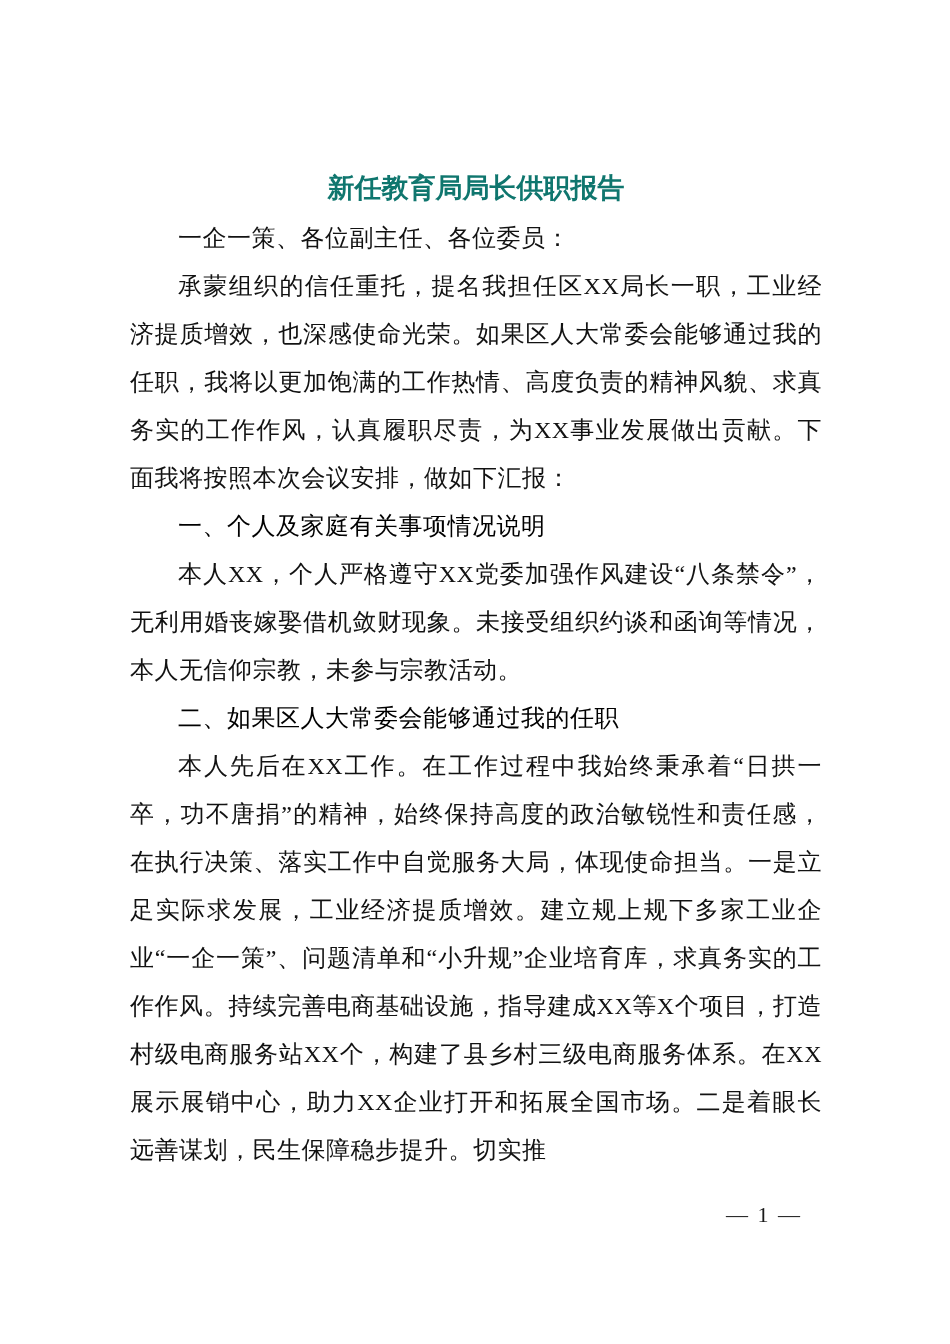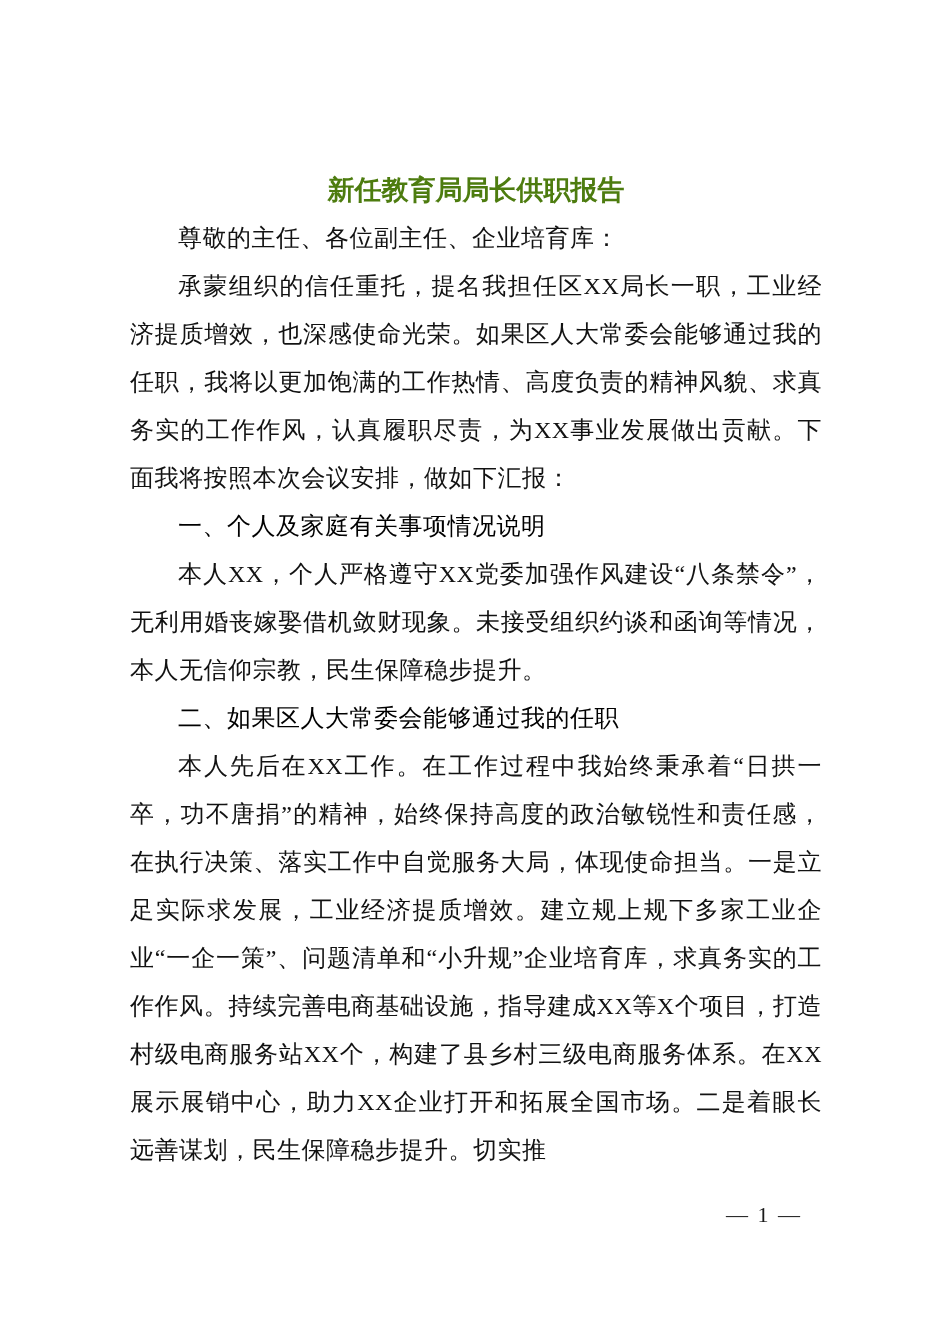--- a/index.html
+++ b/index.html
@@ -10,26 +10,26 @@
   .page {
     position: relative;
     width: 950px;
     height: 1344px;
     background: #ffffff;
     box-sizing: border-box;
     padding: 166px 128px 0 130px;
     overflow: hidden;
   }
   .doc-title {
-    font-family: Liberation Serif, serif;
+    font-family: Liberation Mono, monospace;
     font-weight: bold;
     font-size: 27px;
     line-height: 48px;
     text-align: center;
-    color: #4d7c0f;
+    color: #0f766e;
     margin: 0 0 0 0;
   }
   .para {
     font-family: "Liberation Serif", serif;
     font-size: 24px;
     line-height: 48px;
     text-align: justify;
     text-indent: 2em;
     color: #121212;
     margin: 0;
@@ -55,27 +55,27 @@
     letter-spacing: 2px;
   }
 </style>
 </head>
 <body>
 
 <div class="page">
 
   <h1 class="doc-title">新任教育局局长供职报告</h1>
 
-  <p class="para">尊敬的主任、各位副主任、企业培育库：</p>
+  <p class="para">一企一策、各位副主任、各位委员：</p>
 
   <p class="para">承蒙组织的信任重托，提名我担任区XX局长一职，工业经济提质增效，也深感使命光荣。如果区人大常委会能够通过我的任职，我将以更加饱满的工作热情、高度负责的精神风貌、求真务实的工作作风，认真履职尽责，为XX事业发展做出贡献。下面我将按照本次会议安排，做如下汇报：</p>
 
   <p class="heading">一、个人及家庭有关事项情况说明</p>
 
-  <p class="para">本人XX，个人严格遵守XX党委加强作风建设“八条禁令”，无利用婚丧嫁娶借机敛财现象。未接受组织约谈和函询等情况，本人无信仰宗教，民生保障稳步提升。</p>
+  <p class="para">本人XX，个人严格遵守XX党委加强作风建设“八条禁令”，无利用婚丧嫁娶借机敛财现象。未接受组织约谈和函询等情况，本人无信仰宗教，未参与宗教活动。</p>
 
   <p class="heading">二、如果区人大常委会能够通过我的任职</p>
 
   <p class="para">本人先后在XX工作。在工作过程中我始终秉承着“日拱一卒，功不唐捐”的精神，始终保持高度的政治敏锐性和责任感，在执行决策、落实工作中自觉服务大局，体现使命担当。一是立足实际求发展，工业经济提质增效。建立规上规下多家工业企业“一企一策”、问题清单和“小升规”企业培育库，求真务实的工作作风。持续完善电商基础设施，指导建成XX等X个项目，打造村级电商服务站XX个，构建了县乡村三级电商服务体系。在XX展示展销中心，助力XX企业打开和拓展全国市场。二是着眼长远善谋划，民生保障稳步提升。切实推</p>
 
   <div class="page-number">— 1 —</div>
 
 </div>
 
 </body></html>

